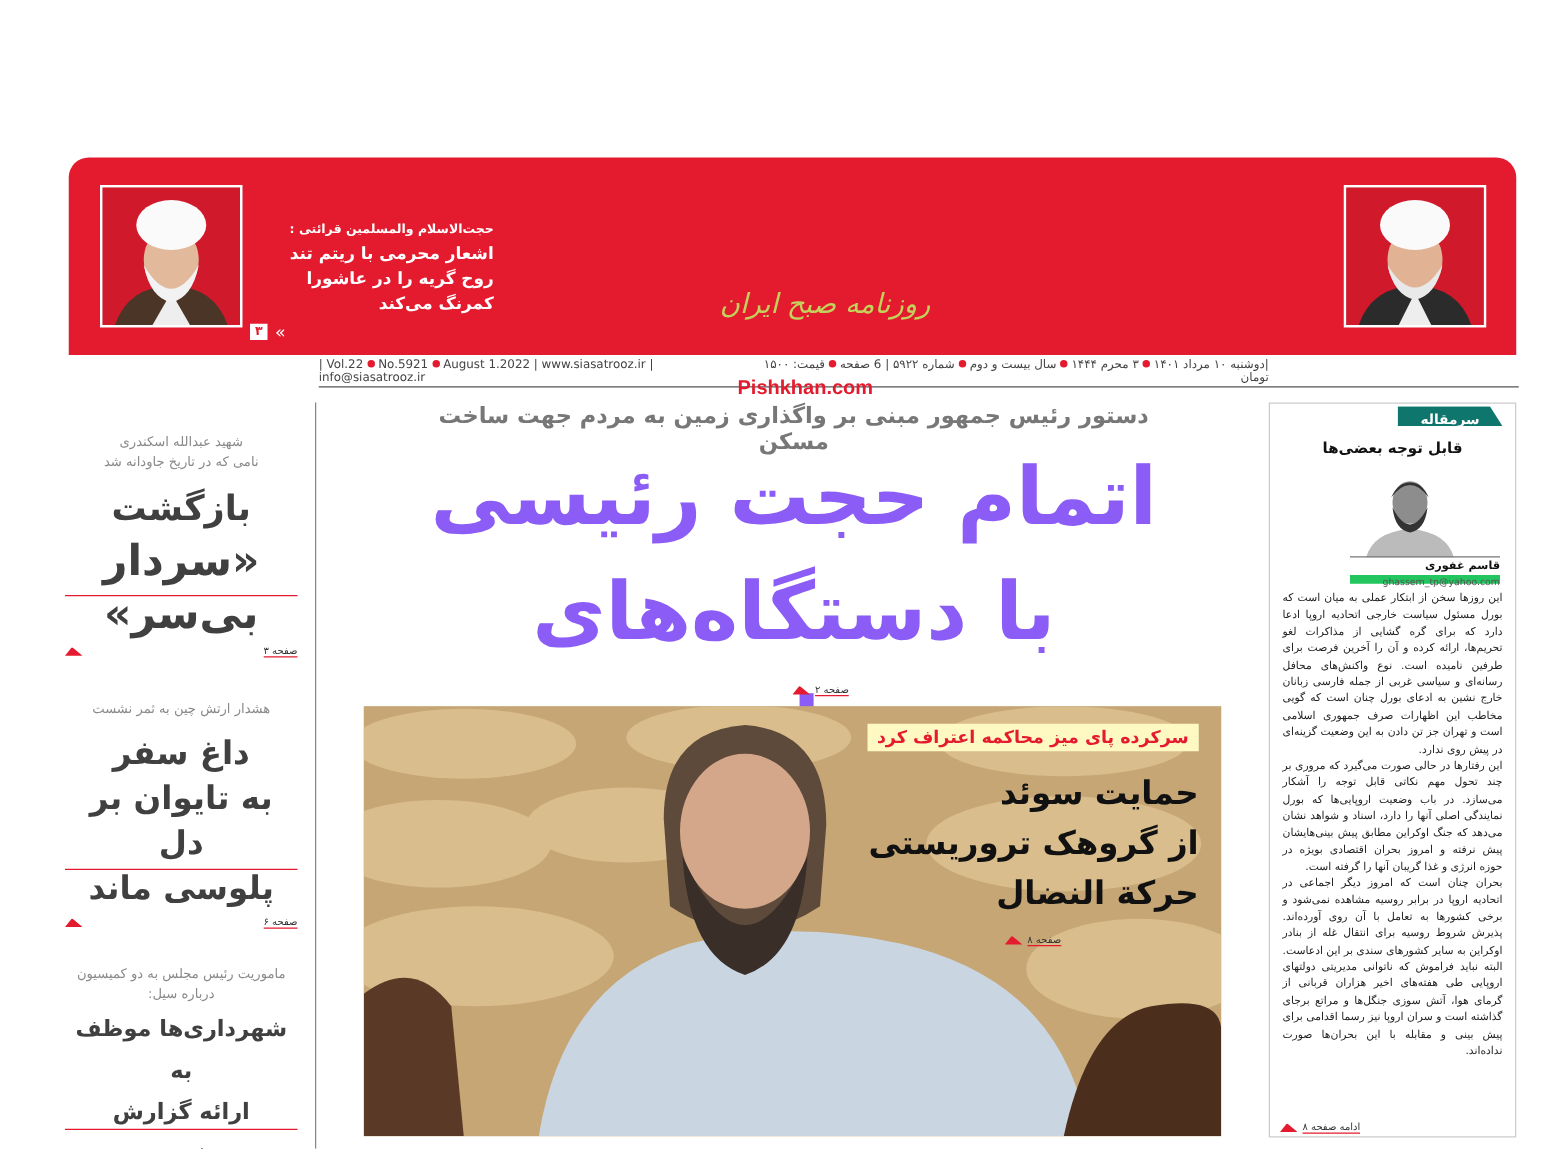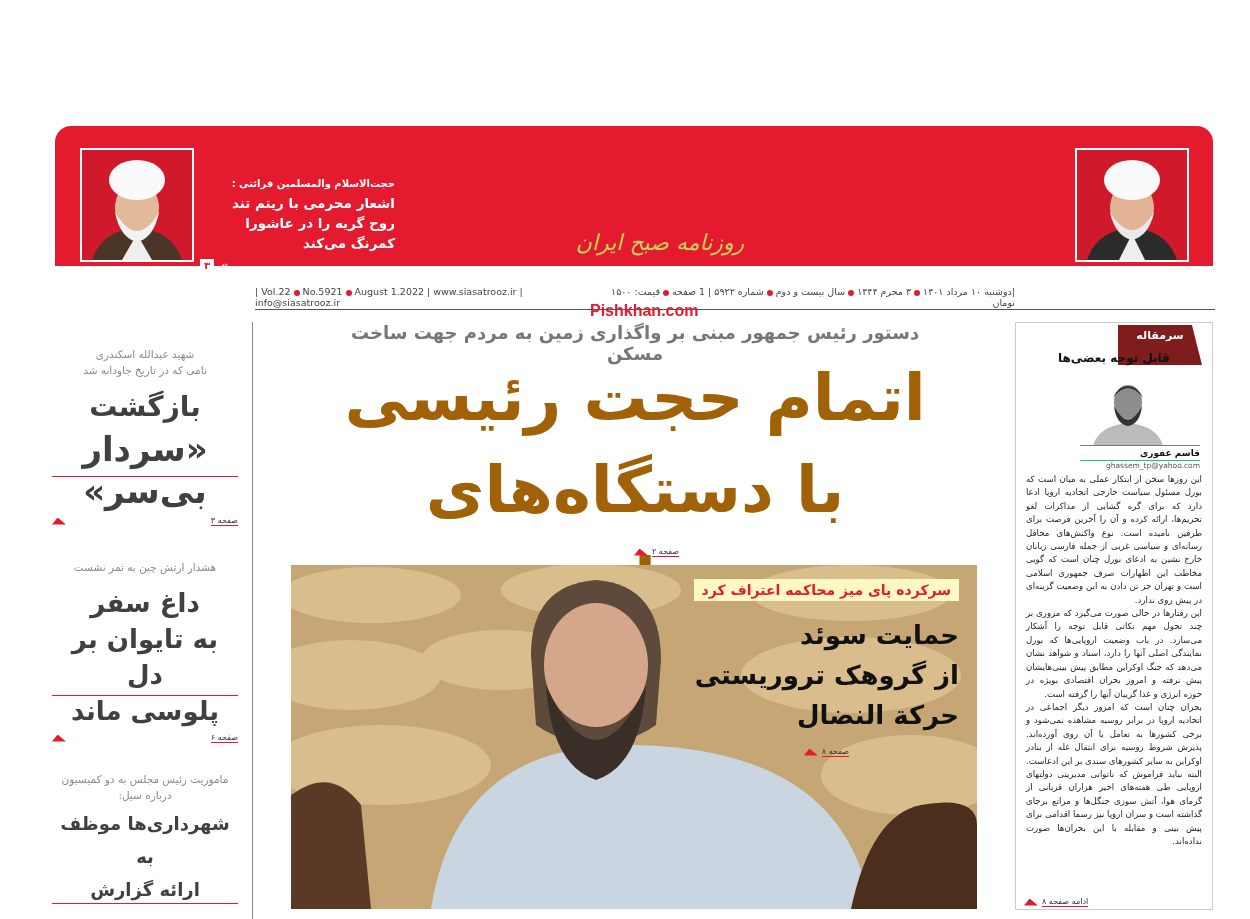--- a/index.html
+++ b/index.html
@@ -2,21 +2,21 @@
 <html><head>
 <meta charset="utf-8">
 <style>
   html, body { margin:0; padding:0; }
   body {
     width:1250px; height:919px; background:#ffffff; position:relative; overflow:hidden;
     font-family:"DejaVu Sans", sans-serif; color:#111;
   }
   
   #masthead {
-    position:absolute; left:55px; top:126px; width:1158px; height:140px;
+    position:absolute; left:55px; top:126px; width:1158px; height:158px;
     background:#e41b2e; border-radius:16px 16px 0 0;
   }
   .portrait {
     position:absolute; top:22px; width:110px; height:110px; border:2px solid #fff; background:#c9182a; overflow:hidden;
   }
   .portrait svg { width:100%; height:100%; display:block; }
   .teaser { position:absolute; top:52px; color:#fff; direction:rtl; text-align:right; }
   .teaser .kicker { font-size:10px; font-weight:bold; margin-bottom:4px; }
   .teaser .hl { font-size:13.5px; font-weight:bold; line-height:20px; }
   .pgref { display:flex; align-items:center; gap:6px; margin-top:6px; direction:ltr; }
@@ -43,33 +43,33 @@
   .left-story { position:absolute; left:52px; width:186px; direction:rtl; text-align:center;margin-top:24px; }
   .kick { font-size:10.5px; color:#8a8a8a; line-height:16px; }
   .big { font-weight:bold; color:#404040; }
   .pagetag { display:flex; align-items:center; gap:4px; justify-content:space-between; direction:ltr; margin-top:4px; }
   .pagetag .tri { width:14px; height:7px; background:#e41b2e; clip-path:polygon(0 100%,40% 0,100% 100%); }
   .pagetag .lbl { font-size:8px; color:#333; border-bottom:1px solid #e41b2e; direction:rtl; }
   .sep { position:absolute; left:52px; width:186px; height:1px; background:#e41b2e; }
   #col-rule { position:absolute; left:252px; top:322px; width:1px; height:597px; background:#888; }
   
   #main-kicker { position:absolute; left:340px; top:322px; width:590px; text-align:center; direction:rtl; font-size:18px; font-weight:bold; color:#777; }
-  #main-headline { position:absolute; left:330px; top:352px; width:610px; text-align:center; direction:rtl; font-size:64px; font-weight:bold; line-height:92px; color:#a16207; letter-spacing:-1px; }
+  #main-headline { position:absolute; left:330px; top:352px; width:610px; text-align:center; direction:rtl; font-size:64px; font-weight:bold; line-height:92px; color:#8b5cf6; letter-spacing:-1px; }
   #main-pagetag { position:absolute; left:634px; top:543px; }
   #photo { position:absolute; left:291px; top:565px; width:686px; height:344px; overflow:hidden; background:#c9a877; }
   #photo svg { width:100%; height:100%; display:block; }
   #photo-label { position:absolute; right:18px; top:14px; background:#fef9c3; color:#e41b2e; font-size:14px; font-weight:bold; direction:rtl; padding:3px 8px; }
   #photo-head { position:absolute; right:18px; top:50px; width:300px; direction:rtl; text-align:right; font-size:26px; font-weight:bold; line-height:40px; color:#111; }
   #photo-pagetag { position:absolute; right:128px; top:178px; }
   
   #editorial { position:absolute; left:1015px; top:322px; width:196px; height:586px; border:1px solid #ccc; background:#fff; }
-  #ed-tab { position:absolute; right:10px; top:2px; width:84px; height:40px; background:#7f1d1d; color:#fff; font-size:11px; font-weight:bold; text-align:center; line-height:22px; direction:rtl; clip-path:polygon(0 0,88% 0,100% 100%,0 100%); }
+  #ed-tab { position:absolute; right:10px; top:2px; width:84px; height:16px; background:#0f766e; color:#fff; font-size:11px; font-weight:bold; text-align:center; line-height:22px; direction:rtl; clip-path:polygon(0 0,88% 0,100% 100%,0 100%); }
   #ed-title { position:absolute; left:0; top:28px; width:196px; text-align:center; direction:rtl; font-size:12px; font-weight:bold; }
   #ed-photo { position:absolute; left:72px; top:55px; width:80px; height:68px; }
-  #ed-author { position:absolute; right:12px; top:122px; width:120px; border-top:1px solid #777; border-bottom:1px solid #22c55e; direction:rtl; text-align:right; font-size:9px; font-weight:bold; padding:2px 0; }
+  #ed-author { position:absolute; right:12px; top:122px; width:120px; border-top:1px solid #777; border-bottom:7px solid #22c55e; direction:rtl; text-align:right; font-size:9px; font-weight:bold; padding:2px 0; }
   #ed-email { position:absolute; right:12px; top:138px; font-size:7.5px; color:#555; }
   #ed-body { position:absolute; left:10px; top:150px; width:176px; direction:rtl; text-align:justify; font-size:8.6px; line-height:13.4px; color:#222; }
   #ed-body p { margin:0; }
   #ed-cont { position:absolute; left:8px; top:570px; }
 </style>
 </head>
 <body>
 
 <div id="masthead">
   <div class="portrait" style="left:25px;">
@@ -107,21 +107,21 @@
 </div>
 
 <div id="info-bar">
   <div>
     | <span>Vol.22</span><span class="dot"></span><span>No.5921</span><span class="dot"></span><span>August 1.2022</span>
     | <span>www.siasatrooz.ir</span>
     | <span>info@siasatrooz.ir</span>
   </div>
   <div class="rtl">
     |<span>دوشنبه ۱۰ مرداد ۱۴۰۱</span><span class="dot"></span><span>۳ محرم ۱۴۴۴</span><span class="dot"></span><span>سال بیست و دوم</span><span class="dot"></span><span>شماره ۵۹۲۲</span>
-    | <span>1 صفحه</span><span class="dot"></span><span>قیمت: ۱۵۰۰ تومان</span>
+    | <span>6 صفحه</span><span class="dot"></span><span>قیمت: ۱۵۰۰ تومان</span>
   </div>
 </div>
 <div id="info-rule"></div>
 <div id="watermark">Pishkhan.com</div>
 
 <div class="left-story" style="top:322px;">
   <div class="kick">شهید عبدالله اسکندری</div>
   <div class="kick">نامی که در تاریخ جاودانه شد</div>
   <div class="big" style="font-size:28px;line-height:42px;margin-top:8px;">بازگشت</div>
   <div class="big" style="font-size:34px;line-height:42px;">«سردار بی‌سر»</div>

